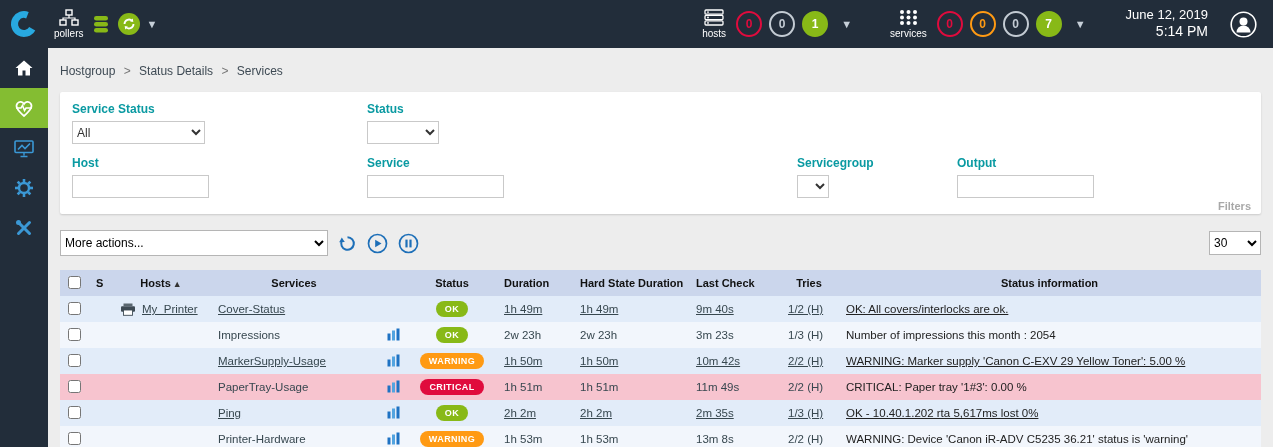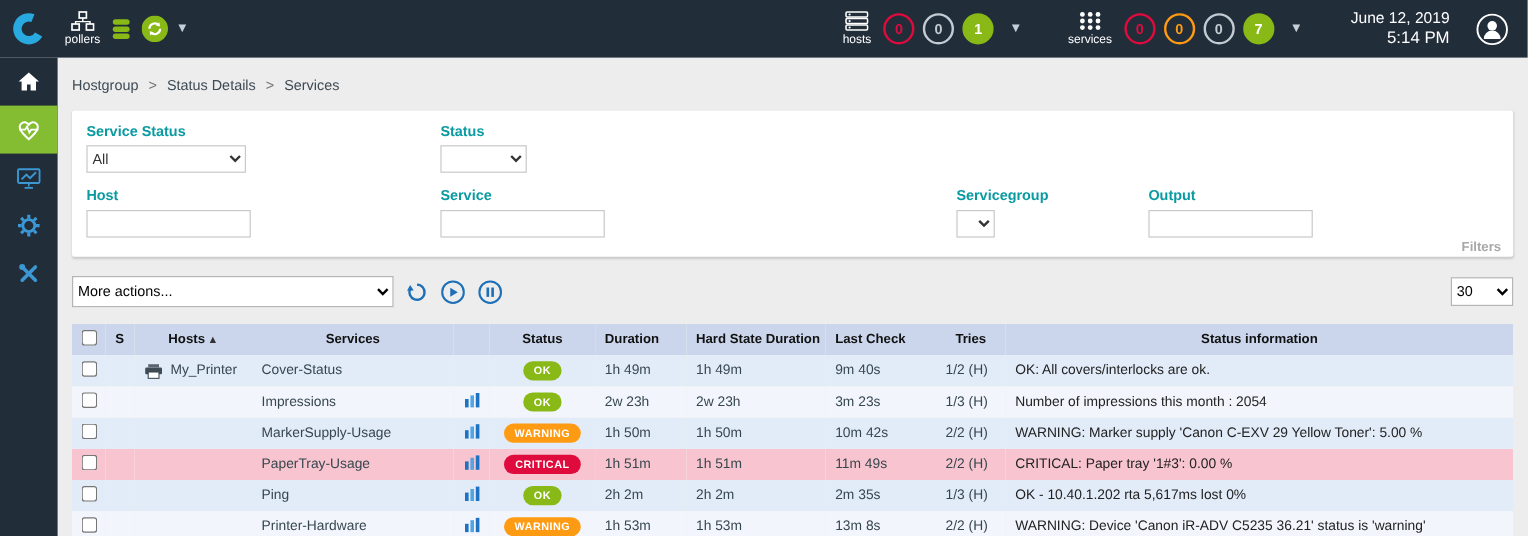--- a/index.html
+++ b/index.html
@@ -55,21 +55,21 @@
   .more-actions { width:268px; height:26px; font-size:12px; border:1px solid #b5b5b5; background:#fff; }
   .tb-btn { margin-left:10px; display:flex; align-items:center; cursor:pointer; }
   .page-size { margin-left:auto; width:52px; height:24px; font-size:12px; border:1px solid #b5b5b5; background:#fff; }
   
   table.services { width:100%; border-collapse:collapse; margin-top:14px; font-size:11.5px; table-layout:fixed; }
   th, td { padding:5px 8px; white-space:nowrap; overflow:hidden; }
   thead th { background:#cbd6ec; color:#111; font-size:11px; font-weight:bold; height:26px; text-align:center; }
   th.al, td.al { text-align:left; }
   th.ar, td.ar { text-align:left; }
   td { height:26px; color:#37474f; }
-  tr.row-even td { background:#e2ecf9; }
+  tr.row-even td { background:#e2ecf9;text-decoration:underline; }
   tr.row-odd td { background:#f2f6fc; }
   tr.row-critical td { background:#f7c4cf; }
   .host-cell { display:flex; align-items:center; gap:6px; }
   .badge {
     display:inline-block; min-width:30px; padding:3px 9px; border-radius:10px;
     color:#fff; font-size:9px; font-weight:bold; letter-spacing:.4px; text-align:center;
   }
   .sort-caret { font-size:9px; color:#333; margin-left:2px; }
   .c-info { color:#222; }
   input[type=checkbox] { margin:0; cursor:pointer; }

